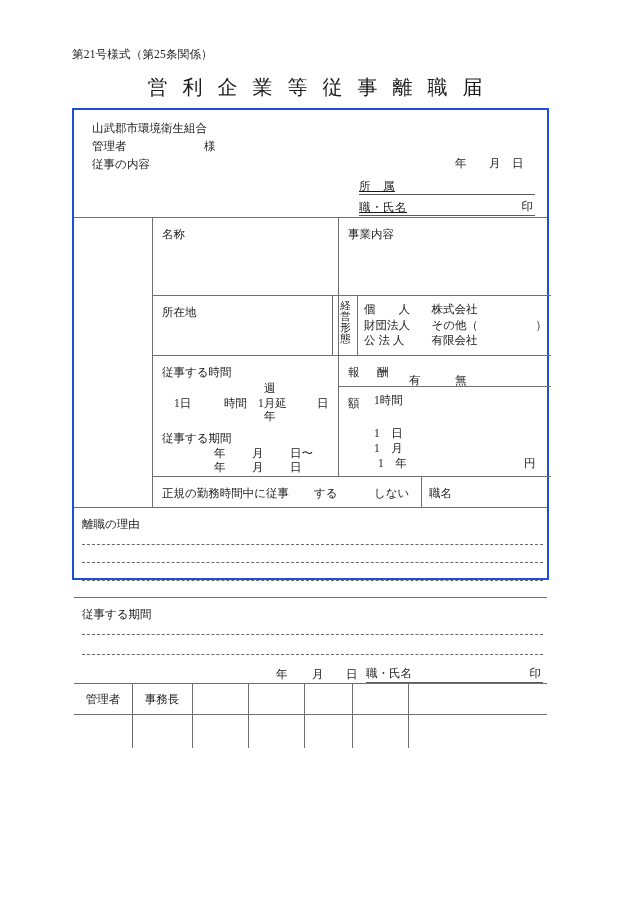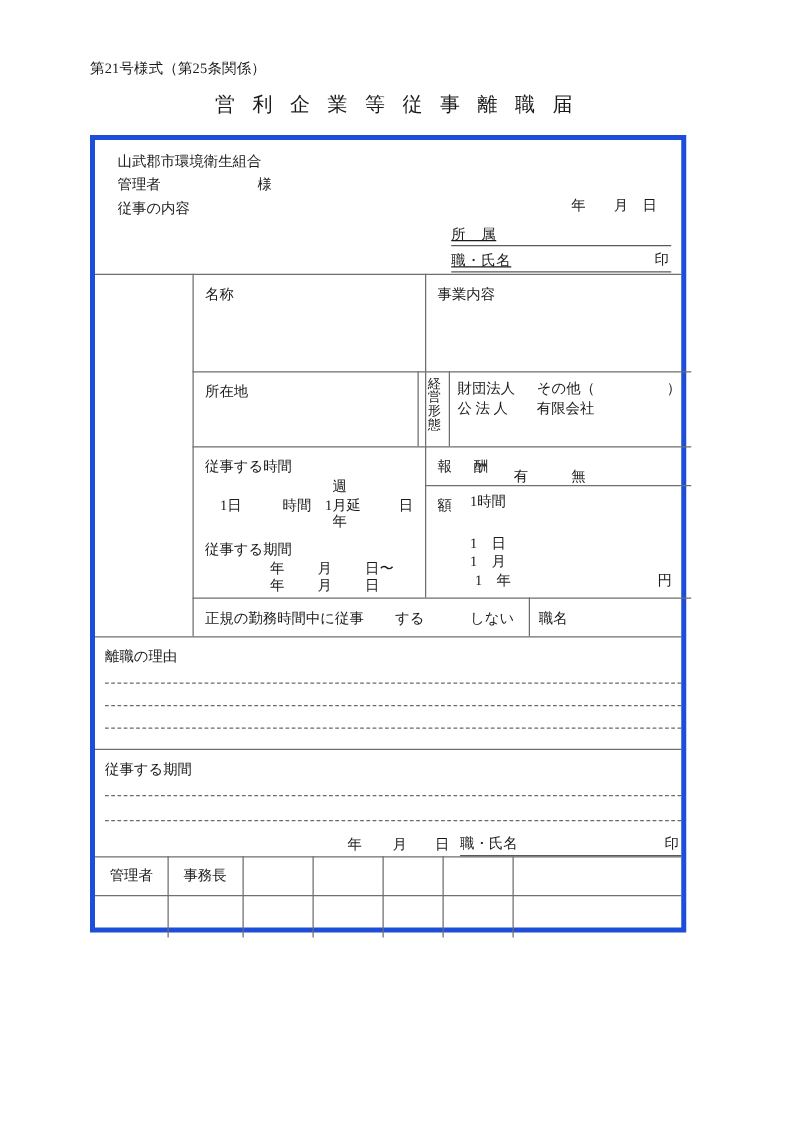--- a/index.html
+++ b/index.html
@@ -16,29 +16,29 @@
   }
   .page { position: relative; width: 630px; height: 903px; }
 
   
   .form-no {
     position: absolute; left: 72px; top: 47px;
     font-size: 11.5px; letter-spacing: .2px; white-space: nowrap;
   }
   .doc-title {
     position: absolute; left: 0; top: 74px; width: 630px;
-    text-align: center; font-size: 16px; letter-spacing: 5px;
+    text-align: center; font-size: 20px; letter-spacing: 5px;
     padding-left: 5px;
   }
 
   
   .frame {
     position: absolute; left: 72px; top: 108px;
-    width: 477px; height: 638px;
-    border: 4px solid #1d4ed8;
+    width: 477px; height: 472px;
+    border: 2px solid #1d4ed8;
   }
   .hline { position: absolute; left: 0; width: 100%; border-top: 1px solid #6f6f6f; }
   .vline { position: absolute; top: 0; height: 100%; border-left: 1px solid #6f6f6f; }
 
   .cell { position: absolute; font-size: 11.5px; line-height: 1.45; white-space: nowrap; }
 
   
   .addressee { left: 18px; top: 10px; }
   .addressee .ln2 { display: block; margin-top: 1px; }
   .sama { display: inline-block; width: 112px; }
@@ -50,21 +50,21 @@
   .sig-block { position: absolute; left: 285px; top: 68px; width: 176px; }
   .sig-row {
     position: relative; height: 17px;
     border-bottom: 1px solid #5a5a5a;
     font-size: 11.5px; line-height: 16px; white-space: nowrap;
   }
   .sig-row .lbl { letter-spacing: .5px; text-decoration: underline; }
   .sig-row .seal { position: absolute; right: 2px; bottom: 1px; }
 
   
-  .lbl-jyuji { left: 8px; top: 47px; width: 78px; text-align: center; }
+  .lbl-jyuji { left: 8px; top: 47px; width: 78px; text-align: center; font-family: Liberation Mono, monospace; }
   .keiei {
     position: absolute;
     font-size: 10.5px; line-height: 1.06;
     text-align: center; letter-spacing: 0;
   }
   .keiei span { display: block; }
   .sp3 { letter-spacing: 3px; text-align: right; }
   .sp6 { letter-spacing: 6px; }
 
   .opt-tbl { border-collapse: collapse; font-size: 11.5px; line-height: 1.35; }
@@ -136,20 +136,24 @@
     <div class="cell" style="left:88px; top:194px">所在地</div>
     <div class="keiei" style="left:262px; top:190px; width:19px">
       <span>経</span>
       <span>営</span>
       <span>形</span>
       <span>態</span>
     </div>
 
     <table class="opt-tbl" style="position:absolute; left:290px; top:192px">
       <tbody>
+          <tr>
+        <td class="c1">個　　人</td>
+        <td>株式会社</td>
+      </tr>
       <tr>
         <td class="c1">財団法人</td>
         <td>その他（　　　　　）</td>
       </tr>
       <tr>
         <td class="c1">公 法 人</td>
         <td>有限会社</td>
       </tr>
     </tbody>
       </table>

